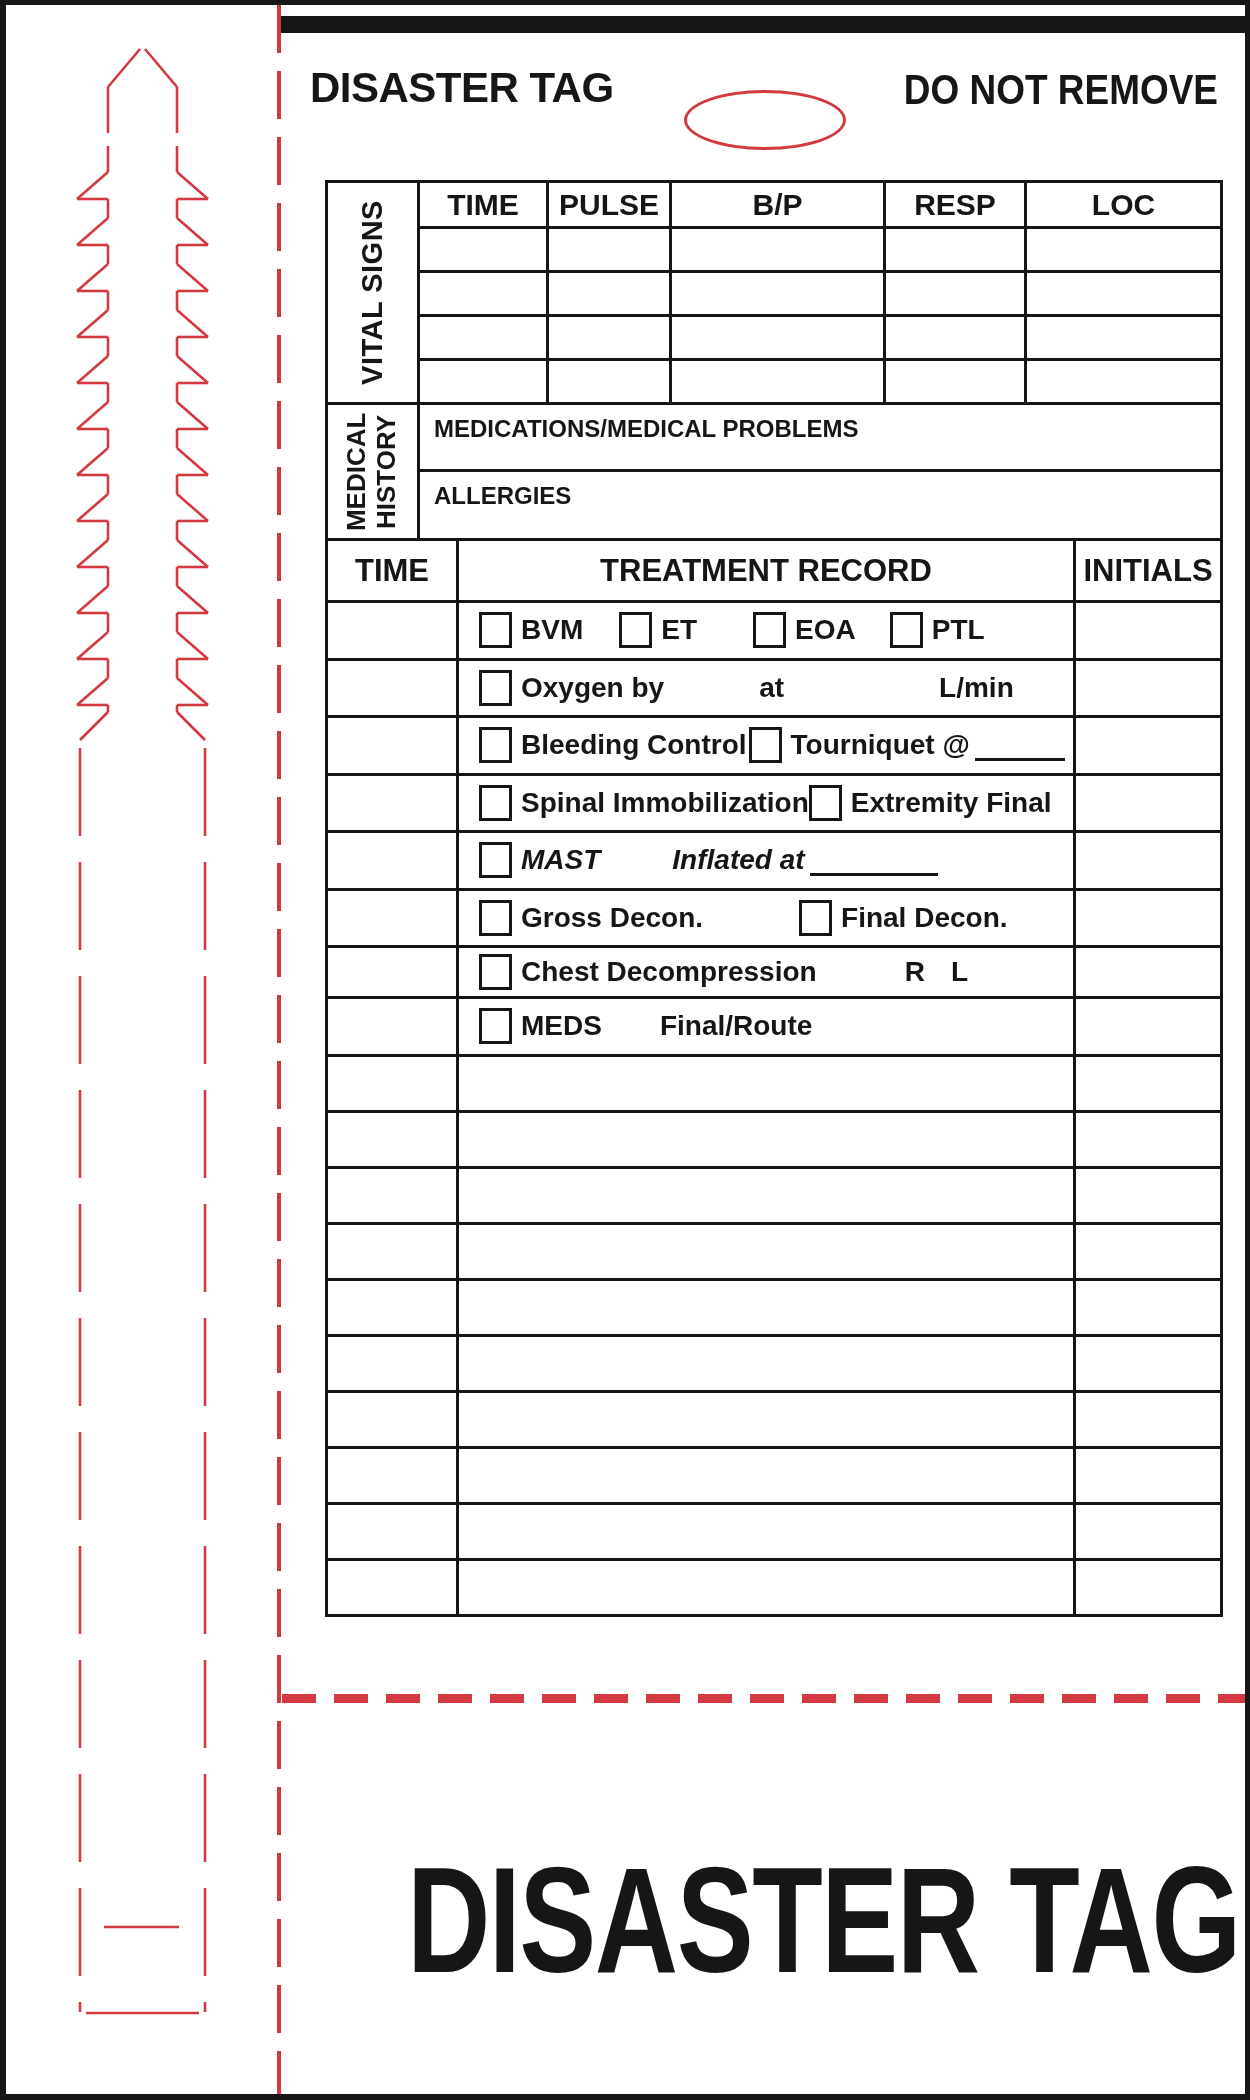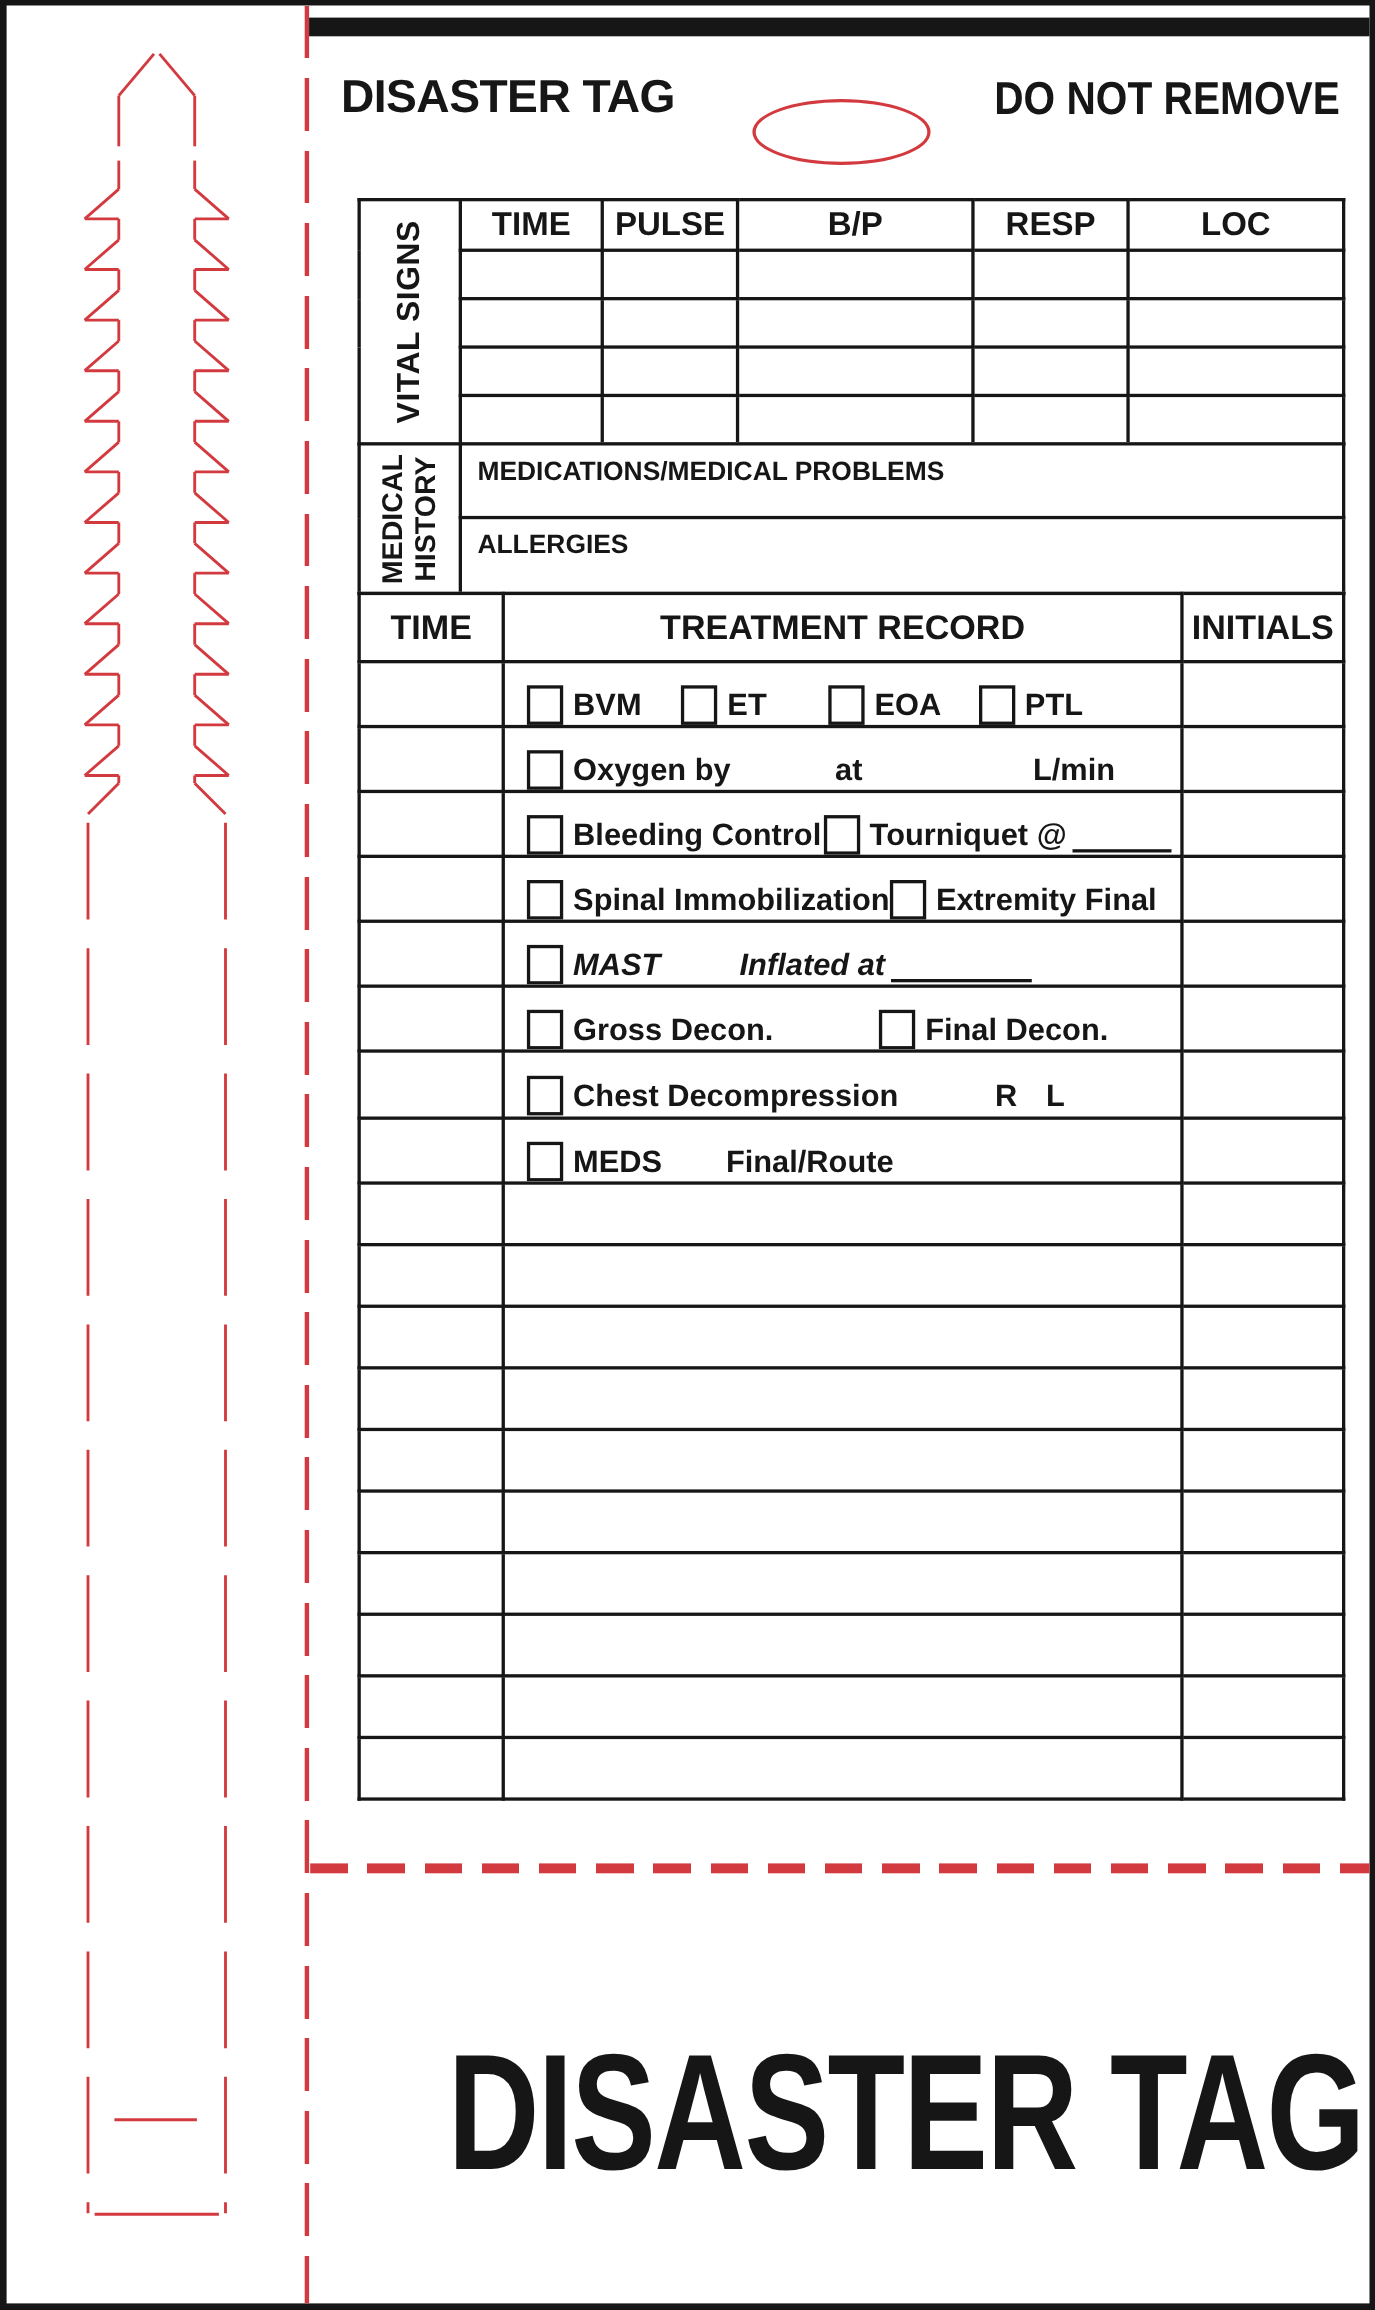--- a/index.html
+++ b/index.html
@@ -43,21 +43,21 @@
   .vital-rot{font-size:29px;letter-spacing:0.5px;}
   .med-rot{font-size:26px;line-height:1.15;text-align:center;}
 
   .med-tbl{left:325px;top:402px;width:895px;}
   .med-tbl td.fld{vertical-align:top;}
   .fld-lbl{display:block;padding:10px 0 0 14px;font-size:24px;font-weight:700;}
 
   .trt-tbl{left:325px;top:538px;width:895px;}
   .trt-tbl th{font-size:31px;font-weight:700;text-align:center;}
   .trt-rec{padding-left:20px;}
-  .rec-flex{display:flex;align-items:center;margin-top:20px;}
+  .rec-flex{display:flex;align-items:center;}
   .checkbox{flex:0 0 auto;width:27px;height:30px;border:3px solid #161616;background:#fff;margin-right:9px;display:inline-block;}
   .lbl{font-size:28px;font-weight:700;white-space:nowrap;}
   .sp{flex:0 0 auto;display:inline-block;height:1px;}
   .blank{flex:0 0 auto;display:inline-block;height:0;border-top:3.5px solid #161616;position:relative;top:14px;margin-left:5px;}
 
   .foot-title{
     position:absolute;left:300px;top:1845px;width:930px;text-align:center;
     font-size:150px;font-weight:700;line-height:1;white-space:nowrap;
     transform:scaleX(0.77);transform-origin:center;letter-spacing:-2px;
   }
@@ -340,21 +340,21 @@
             <div class="rec-flex">
               <span class="checkbox"></span>
               <span class="lbl">Gross Decon.</span>
               <span class="sp" style="width: 96px;"></span>
               <span class="checkbox"></span>
               <span class="lbl">Final Decon.</span>
             </div>
           </td>
           <td></td>
         </tr>
-        <tr style="height: 61px;">
+        <tr style="height: 51px;">
           <td></td>
           <td class="trt-rec">
             <div class="rec-flex">
               <span class="checkbox"></span>
               <span class="lbl">Chest Decompression</span>
               <span class="sp" style="width: 88px;"></span>
               <span class="lbl">R</span>
               <span class="sp" style="width: 26px;"></span>
               <span class="lbl">L</span>
             </div>

